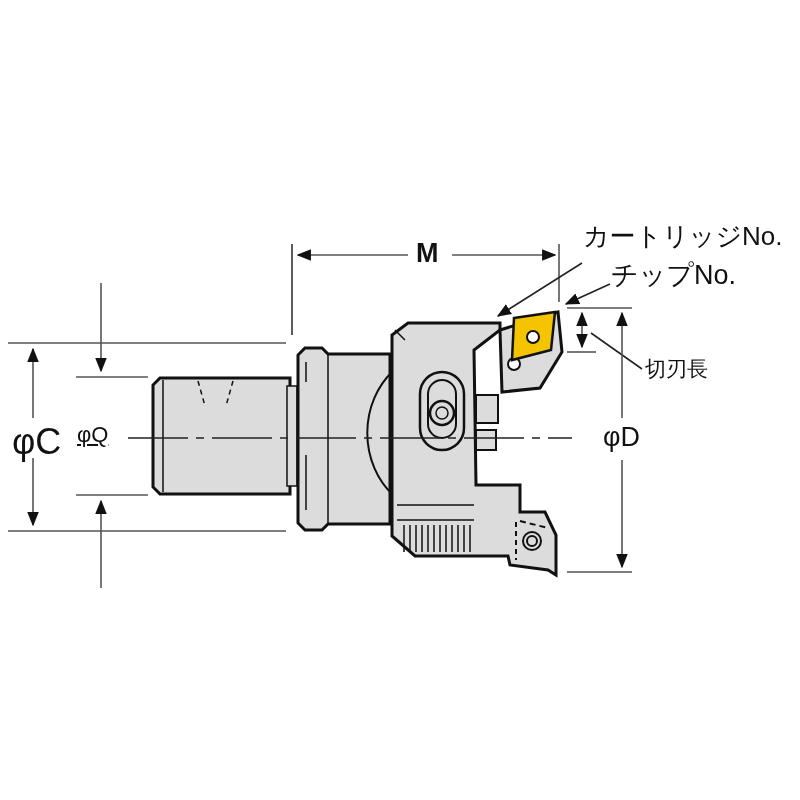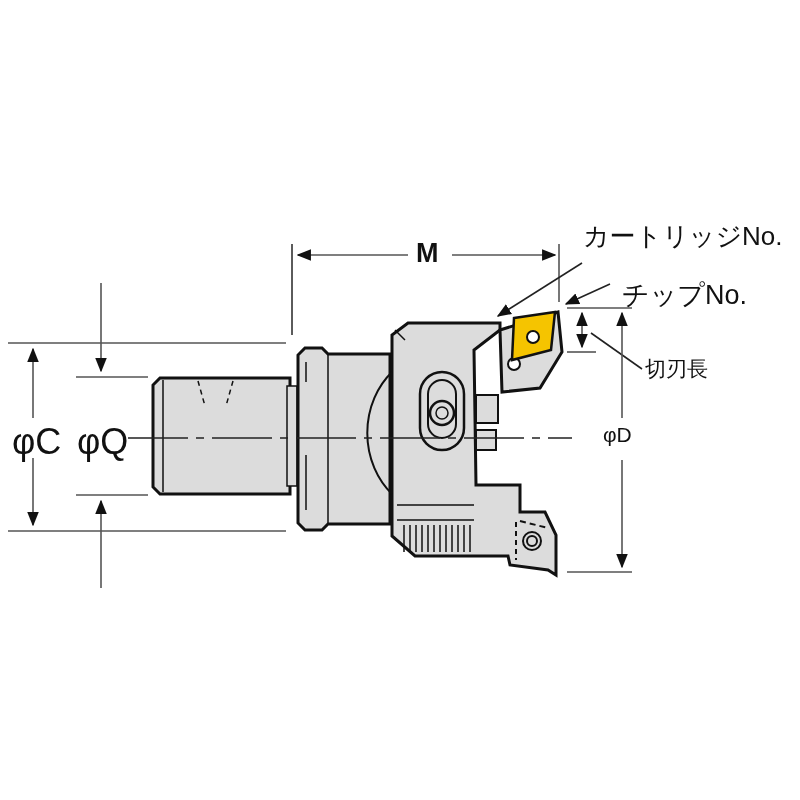--- a/index.html
+++ b/index.html
@@ -1,25 +1,25 @@
 <!DOCTYPE html>
 <html><head>
   <meta charset="utf-8">
   <style>
     html, body { margin: 0; padding: 0; background: #ffffff; }
     body { width: 800px; height: 800px; position: relative; overflow: hidden; font-family: "Liberation Sans", "DejaVu Sans", sans-serif; }
     #canvas { position: absolute; left: 0; top: 0; width: 800px; height: 800px; }
     .label { position: absolute; color: #111; white-space: nowrap; line-height: 1; }
     .lbl-m { left: 416px; top: 240px; font-size: 27px; font-weight: bold; }
     .lbl-cart { left: 583px; top: 223px; font-size: 26px; }
-    .lbl-chip { left: 611px; top: 282px; font-size: 27px; margin-left: 11px; }
+    .lbl-chip { left: 611px; top: 262px; font-size: 27px; }
     .lbl-edge { left: 645px; top: 358px; font-size: 21px; }
     .lbl-c { left: 12px; top: 424px; font-size: 36px; }
-    .lbl-q { left: 77px; top: 424px; font-size: 36px; }
-    .lbl-d { left: 603px; top: 424px; font-size: 21px; }
+    .lbl-q { left: 77px; top: 424px; font-size: 22px; text-decoration: underline; }
+    .lbl-d { left: 603px; top: 424px; font-size: 27px; }
   </style>
 </head>
 <body>
 
 <svg id="canvas" viewBox="0 0 800 800" xmlns="http://www.w3.org/2000/svg">
   <defs>
     <marker id="arr" viewBox="0 0 10 10" refX="9" refY="5" markerWidth="9" markerHeight="9" orient="auto-start-reverse">
       <path d="M0,1 L10,5 L0,9 z" fill="#111"></path>
     </marker>
   </defs>

